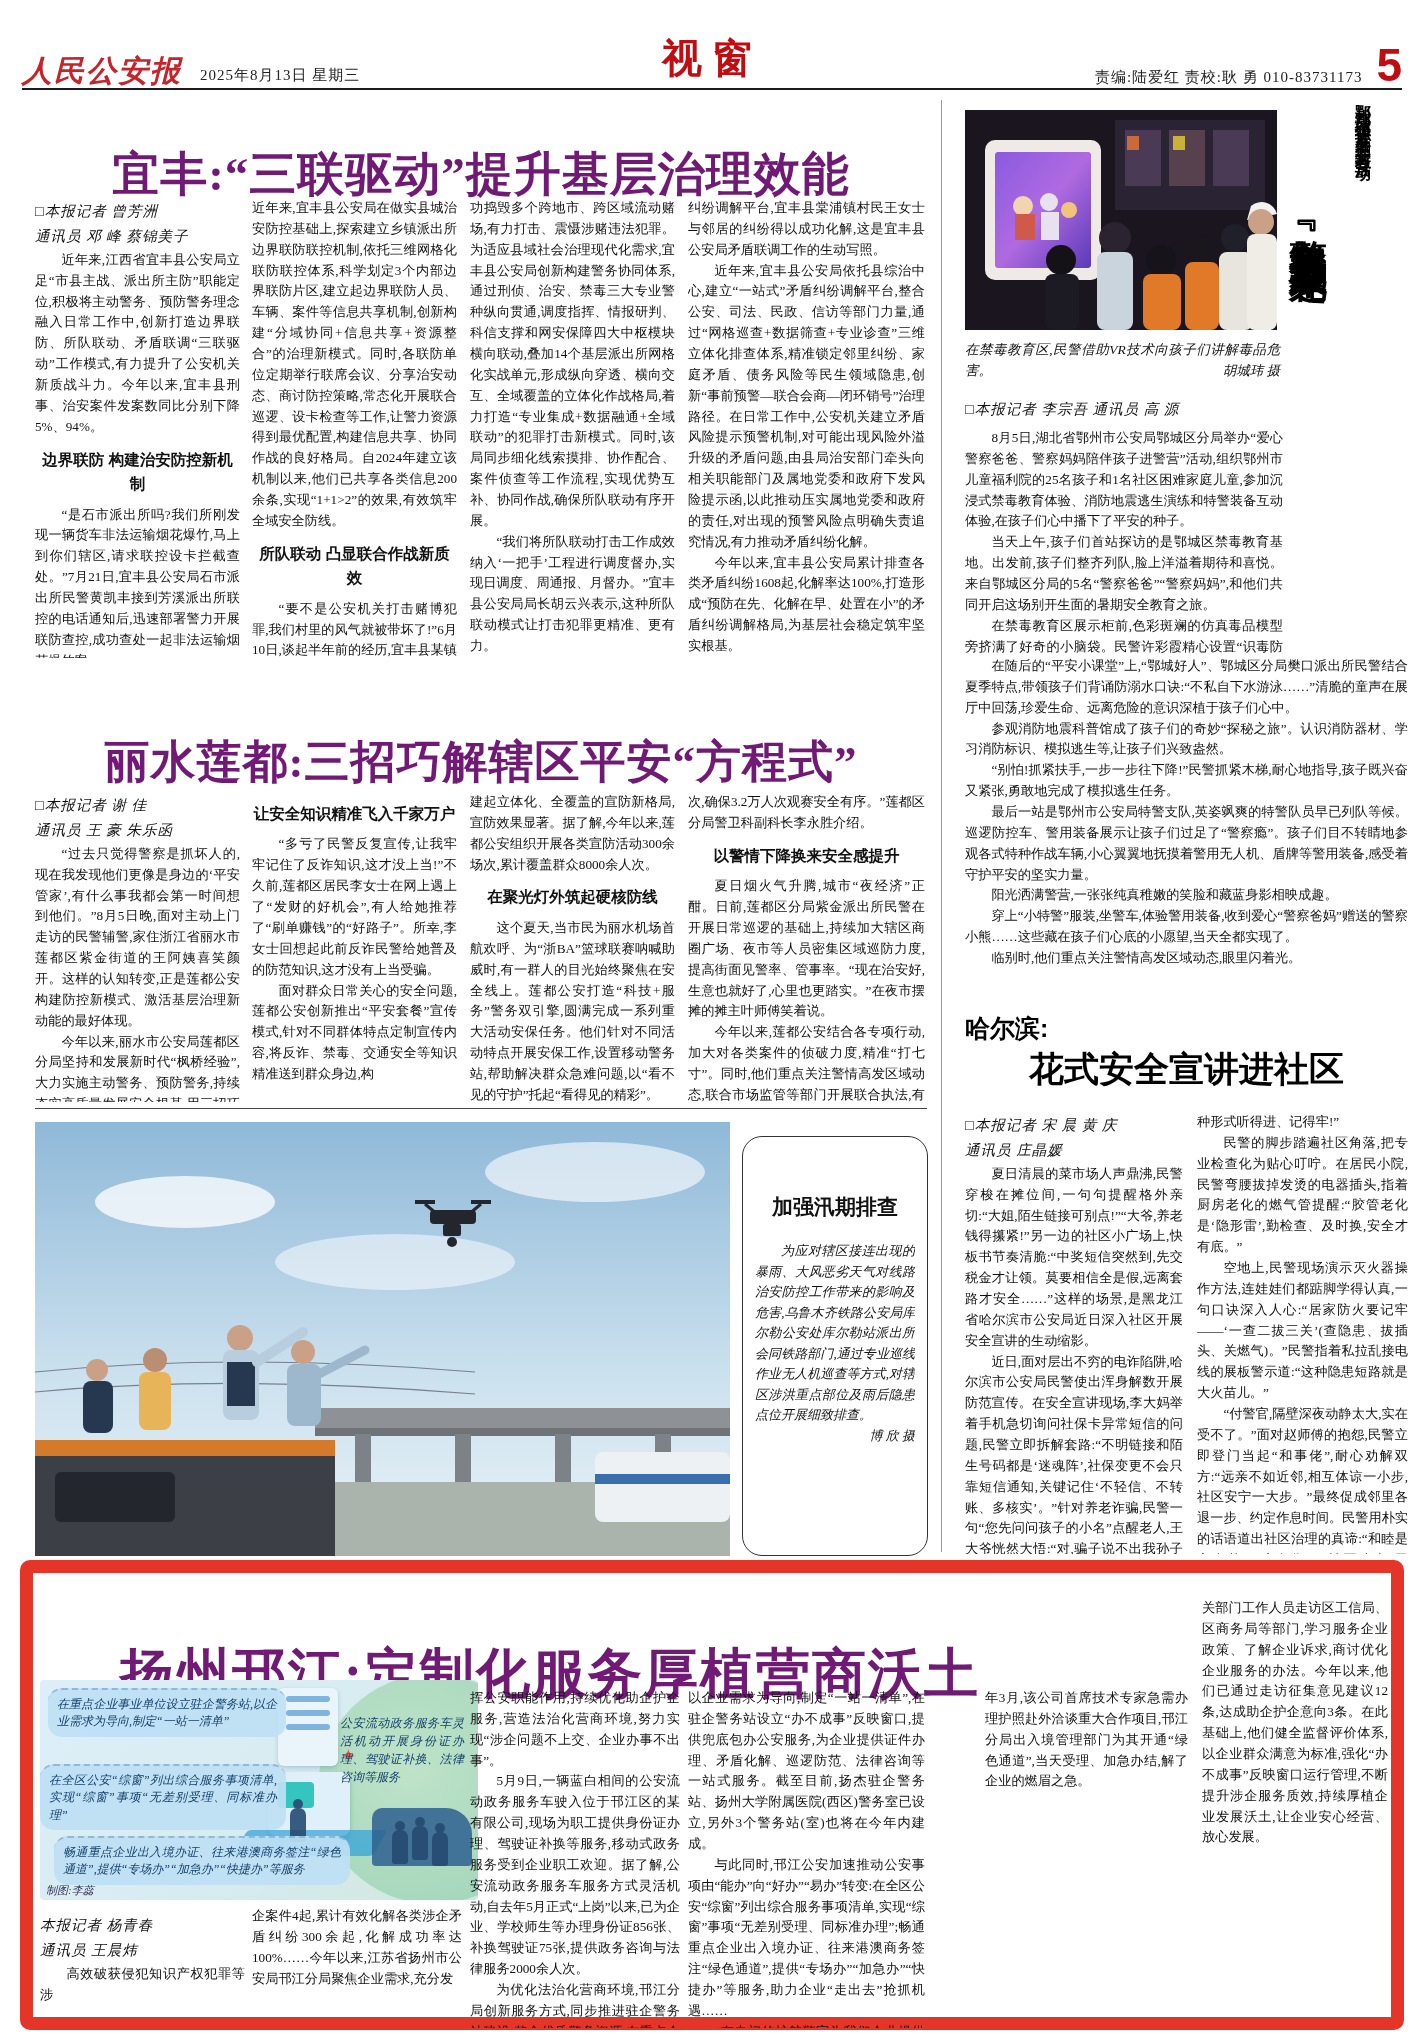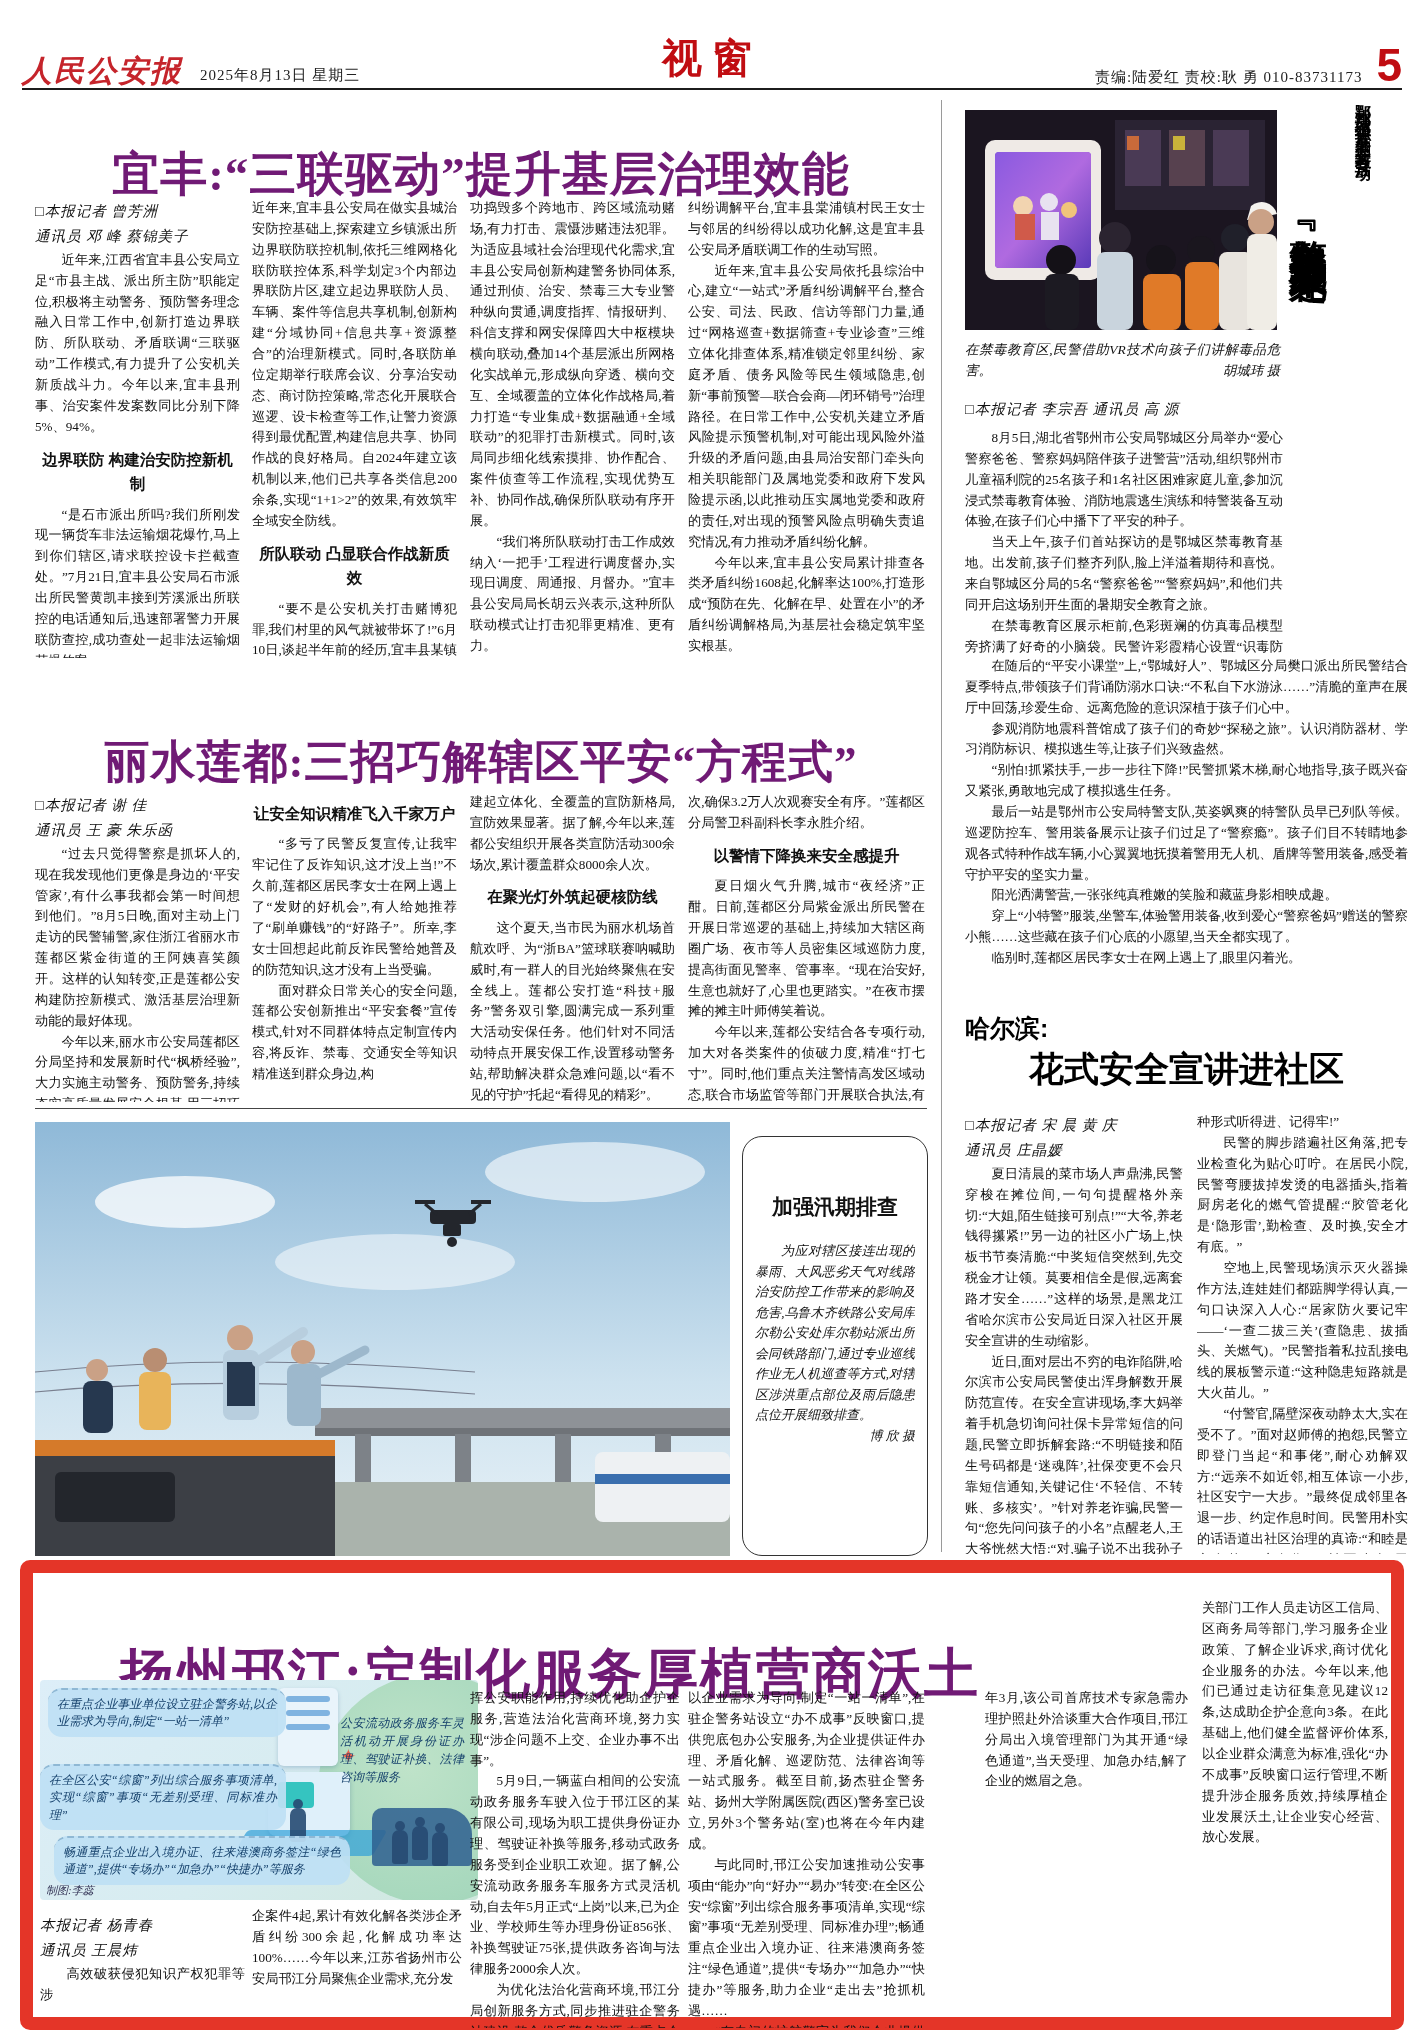--- a/index.html
+++ b/index.html
@@ -261,21 +261,21 @@
     <p class="li-p">当天上午,孩子们首站探访的是鄂城区禁毒教育基地。出发前,孩子们整齐列队,脸上洋溢着期待和喜悦。来自鄂城区分局的5名“警察爸爸”“警察妈妈”,和他们共同开启这场别开生面的暑期安全教育之旅。</p>
     <p class="li-p">在禁毒教育区展示柜前,色彩斑斓的仿真毒品模型旁挤满了好奇的小脑袋。民警许彩霞精心设置“识毒防毒小课堂”,给孩子们讲解禁毒历史、毒品的种类及特征。</p>
   </div>
 <div class="abs col" style="left:965px;top:656px;width:443px;height:352px;">
     <p class="li-p">在随后的“平安小课堂”上,“鄂城好人”、鄂城区分局樊口派出所民警结合夏季特点,带领孩子们背诵防溺水口诀:“不私自下水游泳……”清脆的童声在展厅中回荡,珍爱生命、远离危险的意识深植于孩子们心中。</p>
     <p class="li-p">参观消防地震科普馆成了孩子们的奇妙“探秘之旅”。认识消防器材、学习消防标识、模拟逃生等,让孩子们兴致盎然。</p>
     <p class="li-p">“别怕!抓紧扶手,一步一步往下降!”民警抓紧木梯,耐心地指导,孩子既兴奋又紧张,勇敢地完成了模拟逃生任务。</p>
     <p class="li-p">最后一站是鄂州市公安局特警支队,英姿飒爽的特警队员早已列队等候。巡逻防控车、警用装备展示让孩子们过足了“警察瘾”。孩子们目不转睛地参观各式特种作战车辆,小心翼翼地抚摸着警用无人机、盾牌等警用装备,感受着守护平安的坚实力量。</p>
     <p class="li-p">阳光洒满警营,一张张纯真稚嫩的笑脸和藏蓝身影相映成趣。</p>
     <p class="li-p">穿上“小特警”服装,坐警车,体验警用装备,收到爱心“警察爸妈”赠送的警察小熊……这些藏在孩子们心底的小愿望,当天全都实现了。</p>
-    <p class="li-p">临别时,莲都区居民李女士在网上遇上了,眼里闪着光。</p>
+    <p class="li-p">临别时,他们重点关注警情高发区域动态,眼里闪着光。</p>
   </div>
 
 <div class="abs t-hrb-kicker">哈尔滨:</div>
 <h2 class="abs t-hrb" style="margin:0;">花式安全宣讲进社区</h2>
 <div class="abs col" style="left:965px;top:1112px;width:218px;height:442px;">
     <p class="li-b">□本报记者 宋 晨 黄 庆</p>
     <p class="li-b">通讯员 庄晶媛</p>
     <p class="li-p">夏日清晨的菜市场人声鼎沸,民警穿梭在摊位间,一句句提醒格外亲切:“大姐,陌生链接可别点!”“大爷,养老钱得攥紧!”另一边的社区小广场上,快板书节奏清脆:“中奖短信突然到,先交税金才让领。莫要相信全是假,远离套路才安全……”这样的场景,是黑龙江省哈尔滨市公安局近日深入社区开展安全宣讲的生动缩影。</p>
     <p class="li-p">近日,面对层出不穷的电诈陷阱,哈尔滨市公安局民警使出浑身解数开展防范宣传。在安全宣讲现场,李大妈举着手机急切询问社保卡异常短信的问题,民警立即拆解套路:“不明链接和陌生号码都是‘迷魂阵’,社保变更不会只靠短信通知,关键记住‘不轻信、不转账、多核实’。”针对养老诈骗,民警一句“您先问问孩子的小名”点醒老人,王大爷恍然大悟:“对,骗子说不出我孙子叫啥。”</p>
   </div>

